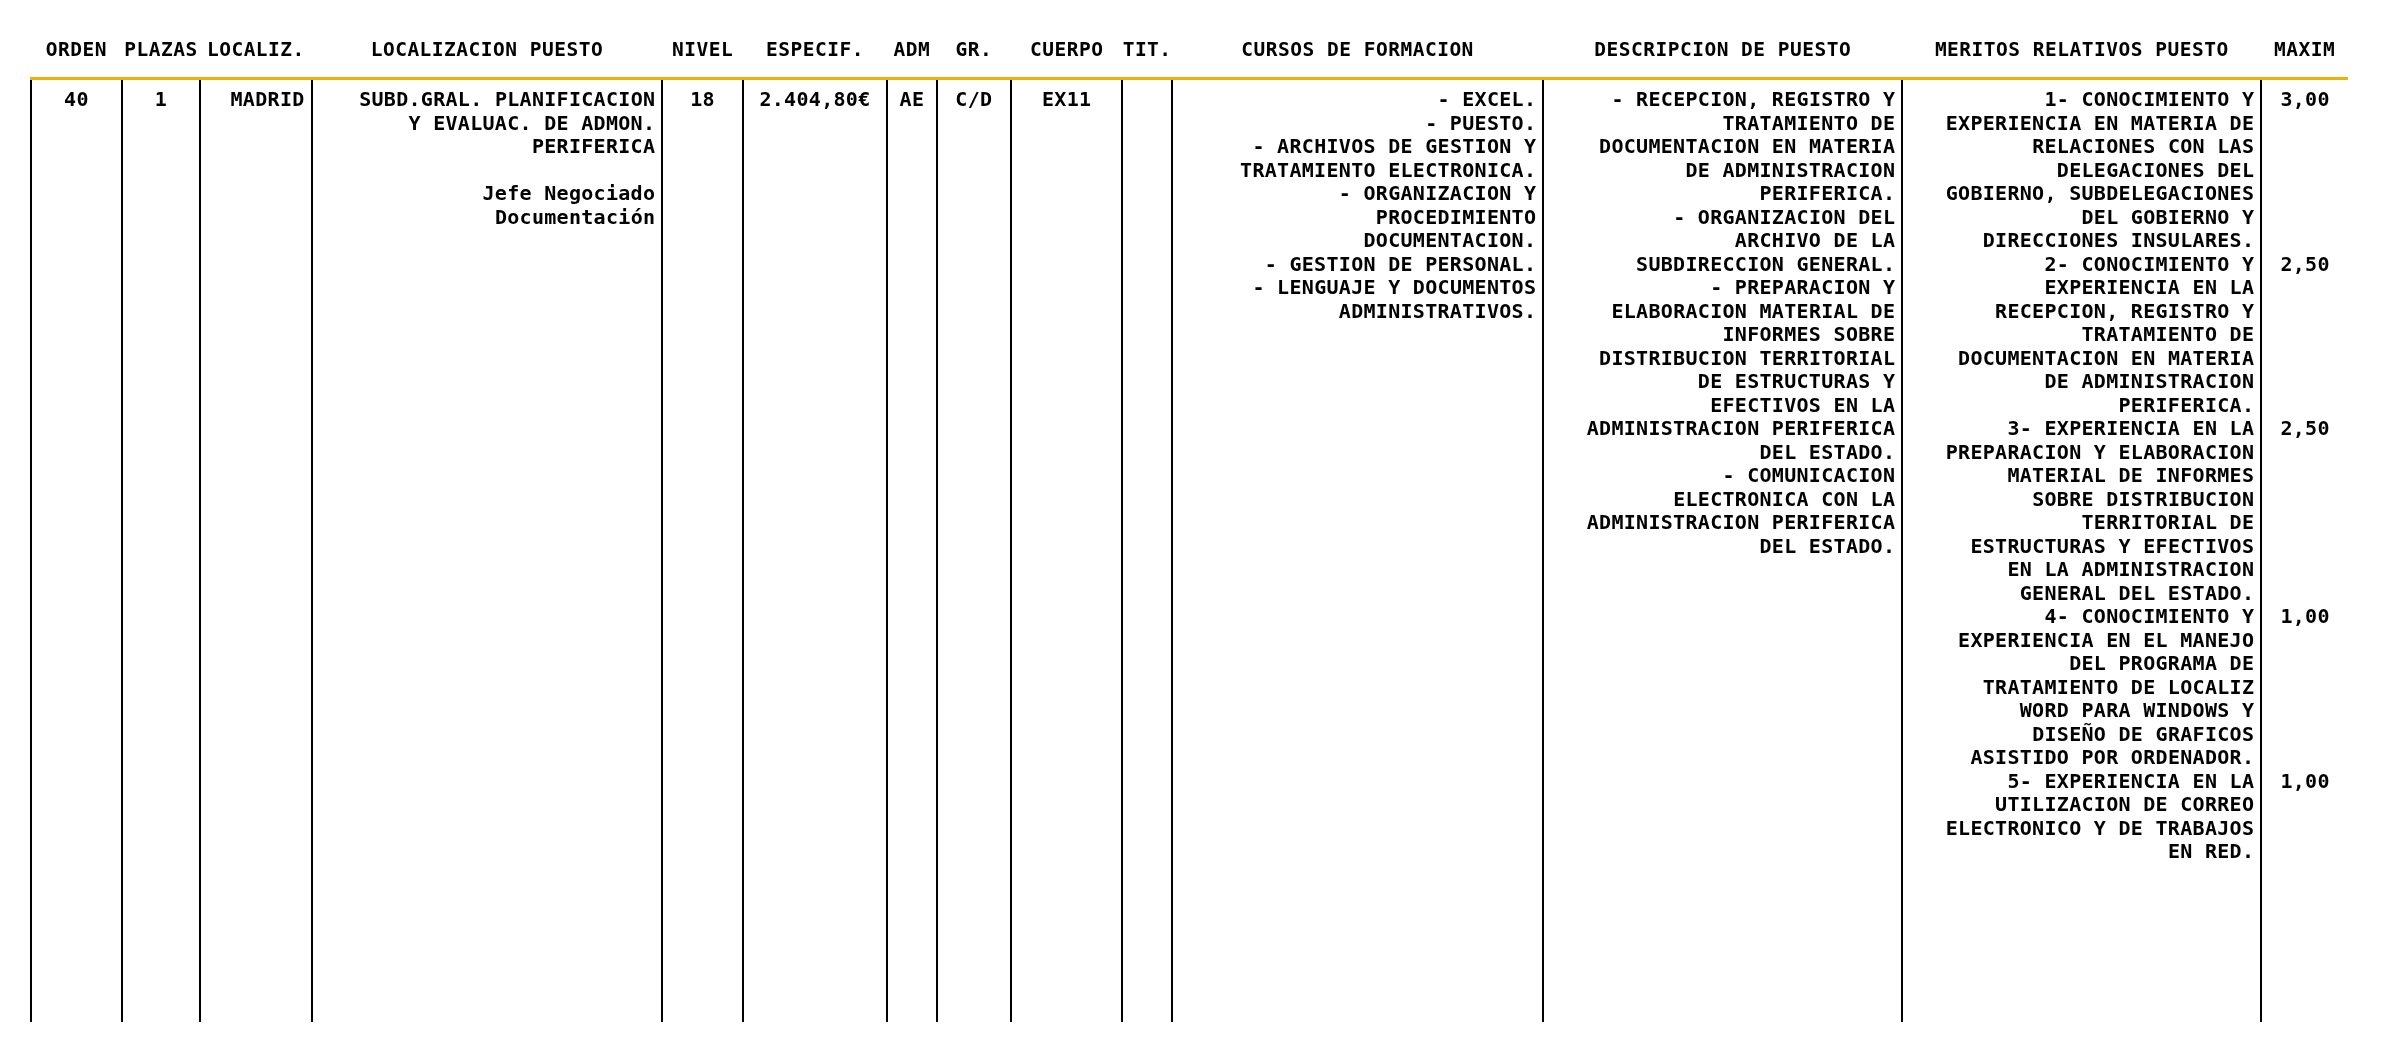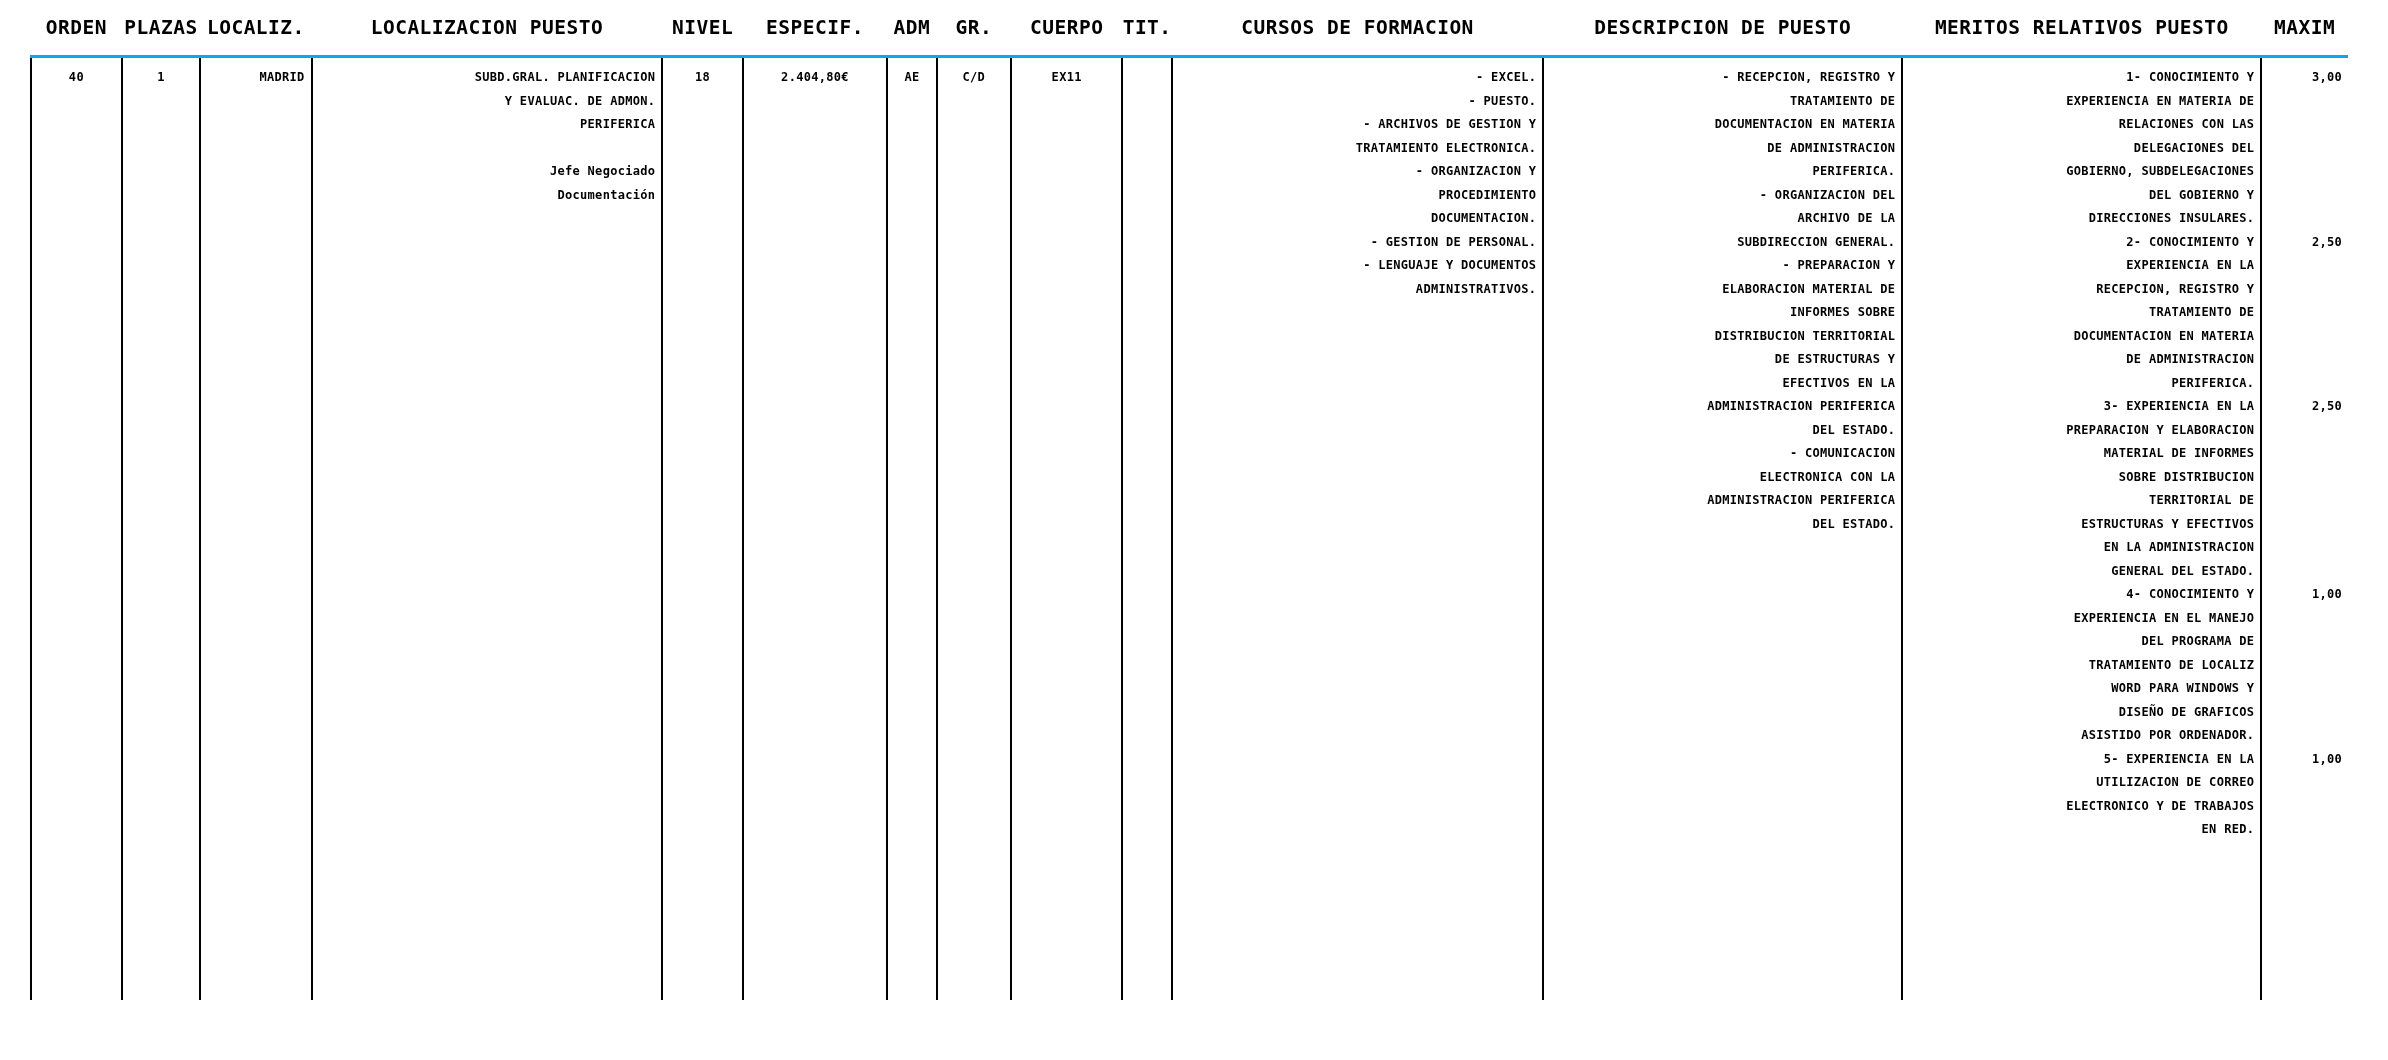--- a/index.html
+++ b/index.html
@@ -12,57 +12,57 @@
     height: 1060px;
     font-family: "DejaVu Sans Mono", monospace;
     color: #000000;
     overflow: hidden;
   }
   .page {
     position: relative;
     width: 2388px;
     height: 1060px;
     box-sizing: border-box;
-    padding: 16px 40px 0 30px;
+    padding: 38px 40px 0 30px;
     border-radius: 7px;
   }
   table.doc {
     border-collapse: collapse;
     width: 2318px;
     table-layout: fixed;
   }
   thead td {
     font-size: 19.5px;
     font-weight: bold;
     letter-spacing: 0.5px;
     padding: 0 0 16px 0;
     text-align: center;
     vertical-align: bottom;
     white-space: nowrap;
     border: none;
   }
   tbody td {
     border-left: 2px solid #000;
     border-right: 2px solid #000;
-    border-top: 3px solid #0ea5e9;
+    border-top: 3px solid #eab308;
     vertical-align: top;
-    font-size: 12px;
+    font-size: 20px;
     font-weight: bold;
     letter-spacing: 0.3px;
     line-height: 23.5px;
     padding: 8px 6px 4px 6px;
     height: 930px;
   }
   tbody td.no-right { border-right: none; }
   .c-center { text-align: center; }
   .c-left   { text-align: right; }
   .cell-lines > div { white-space: pre-wrap; }
   .blank-line { height: 23.5px; }
   .max-col .m-val {
-    text-align: right;
+    text-align: center;
   }
   .max-col .m-spacer { }
 </style>
 </head>
 <body>
 
 <div class="page">
   <table class="doc">
     <colgroup>
       <col style="width:88px">

